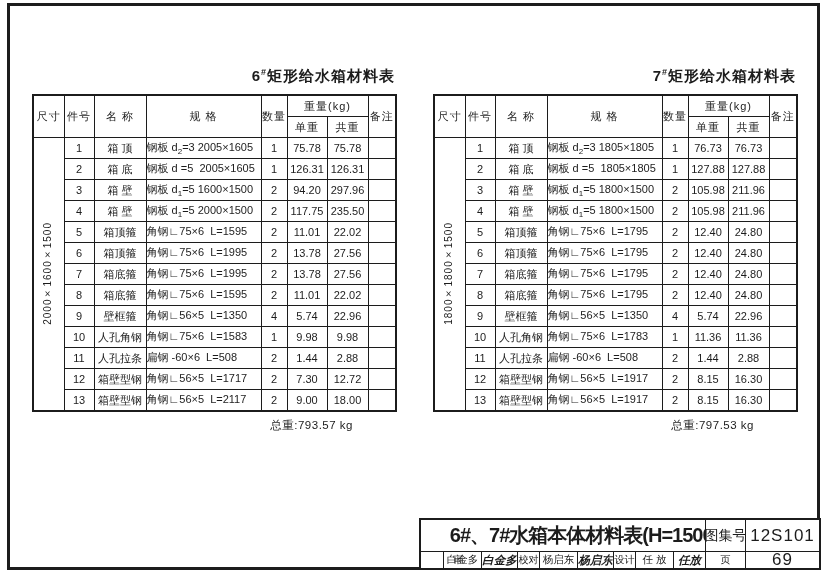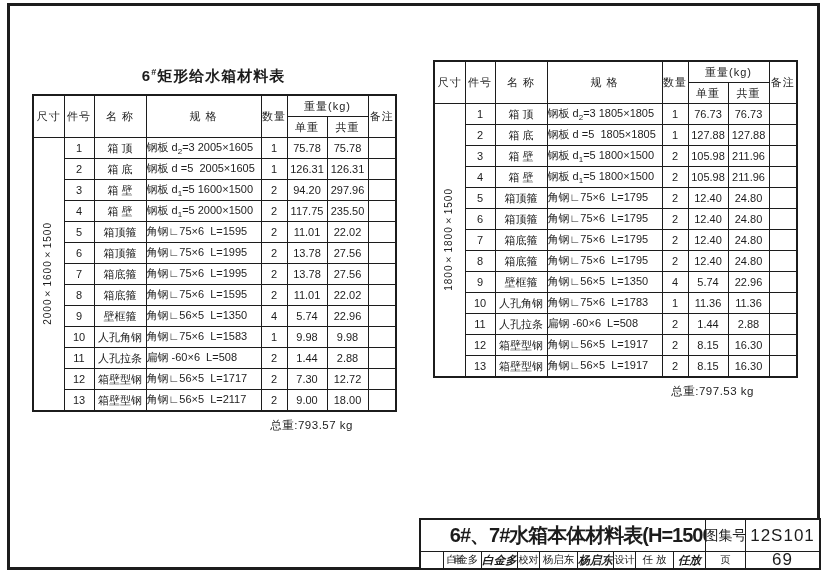--- a/index.html
+++ b/index.html
@@ -11,21 +11,21 @@
   
   .frame{
     position:absolute;left:7px;top:3px;width:813px;height:567px;
     border:3px solid #1c1c1c;box-sizing:border-box;background:#ffffff;
   }
   
   .table-group{position:absolute;width:363px;}
   .table-group.left{left:32px;top:60px;}
   .table-group.right{left:433px;top:60px;}
   .tbl-title{
-    text-align:center;font-size:15px;font-weight:bold;height:24px;line-height:24px;
+    text-align:right;font-size:15px;font-weight:bold;height:24px;line-height:24px;
     margin-bottom:10px;letter-spacing:1px;
   }
   .tbl-title sup{font-size:9px;font-weight:bold;}
   table.mat{
     border-collapse:collapse;table-layout:fixed;width:363px;
     border:2px solid #1c1c1c;background:#ffffff;
   }
   table.mat td,table.mat th{
     border:1px solid #1c1c1c;padding:0;font-size:11px;font-weight:normal;
     height:20px;text-align:center;overflow:hidden;white-space:nowrap;
@@ -246,20 +246,21 @@
         </tbody>
     </table>
     <div class="dim-overlay">
       <span class="vtext">2000×1600×1500</span>
     </div>
   </div>
   <div class="total-line"><span>总重:</span><span>793.57</span> <span>kg</span></div>
 </div>
 
 <div class="table-group right">
+  <div class="tbl-title"><span>7</span><sup>#</sup><span>矩形给水箱材料表</span></div>
   <div class="tbl-wrap">
     <table class="mat">
       <colgroup>
         <col style="width:31px">
           <col style="width:30px">
           <col style="width:52px">
           <col style="width:115px">
         <col style="width:26px">
           <col style="width:40px">
           <col style="width:41px">

